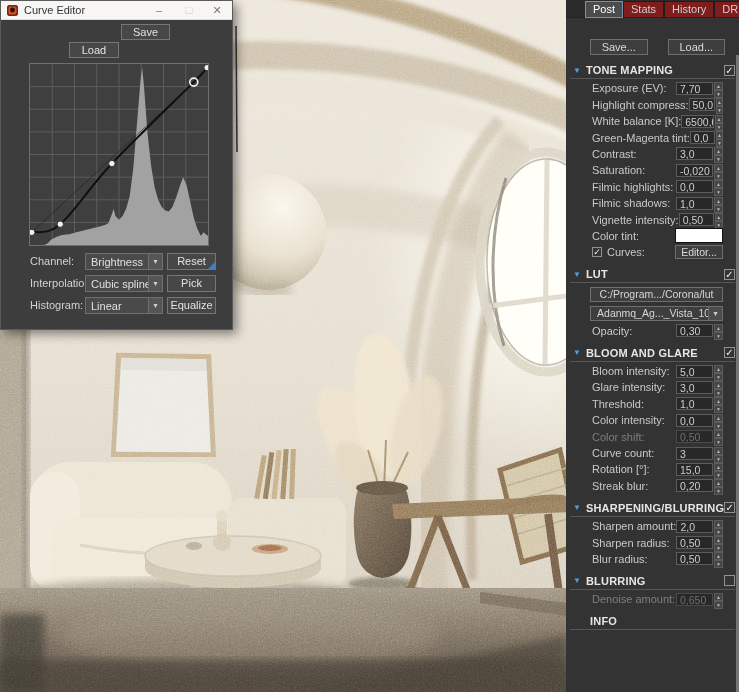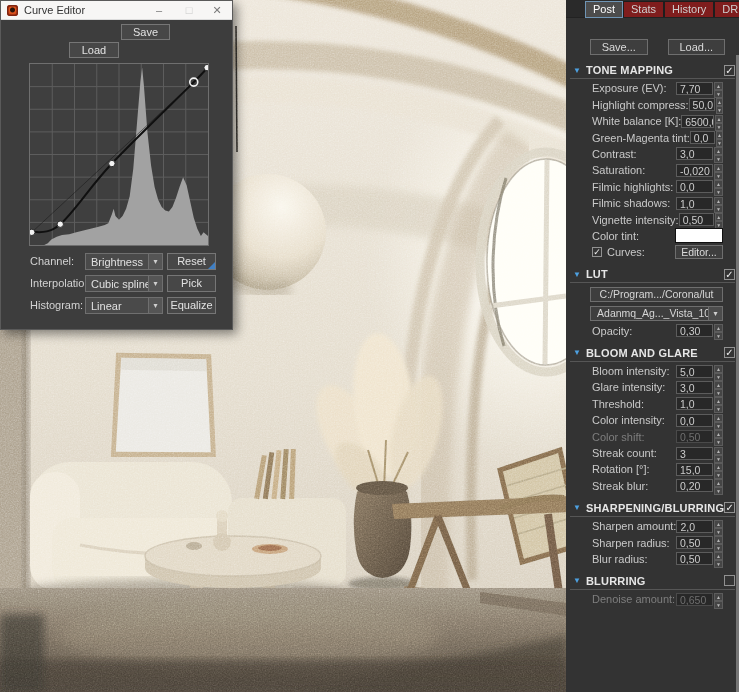--- a/index.html
+++ b/index.html
@@ -451,21 +451,21 @@
         </div>
         <div class="row disabled">
           <span class="lbl">Color shift:</span>
           <div class="valbox">0,50</div>
           <div class="spin">
             <div>▲</div>
             <div>▼</div>
           </div>
         </div>
         <div class="row">
-          <span class="lbl">Streak count:</span>
+          <span class="lbl">Curve count:</span>
           <div class="valbox">3</div>
           <div class="spin">
             <div>▲</div>
             <div>▼</div>
           </div>
         </div>
         <div class="row">
           <span class="lbl">Rotation [°]:</span>
           <div class="valbox">15,0</div>
           <div class="spin">
@@ -516,15 +516,18 @@
           <span class="cb"></span>
         </div>
         <div class="row disabled">
           <span class="lbl">Denoise amount:</span>
           <div class="valbox">0,650</div>
           <div class="spin">
             <div>▲</div>
             <div>▼</div>
           </div>
         </div>
+        <div class="sec-head" style="padding-left: 20px;">
+          <span class="st">INFO</span>
+        </div>
       </div>
   </div>
 </div>
 
 </body></html>

